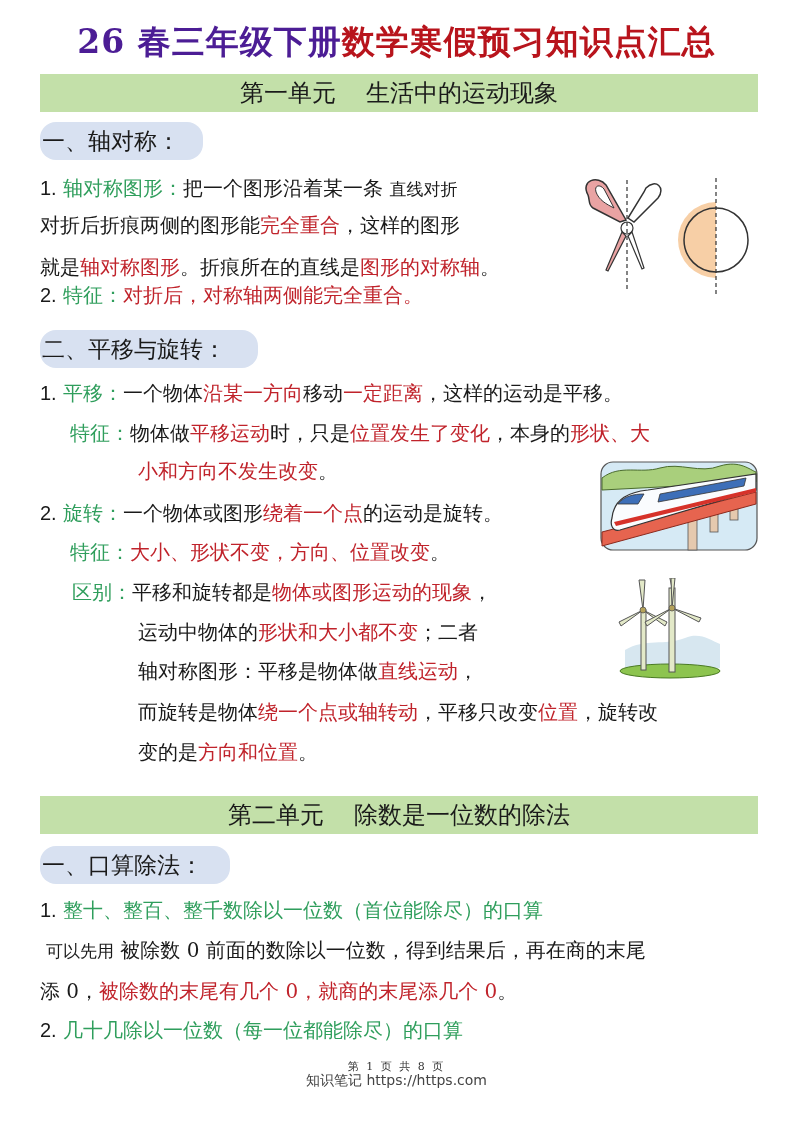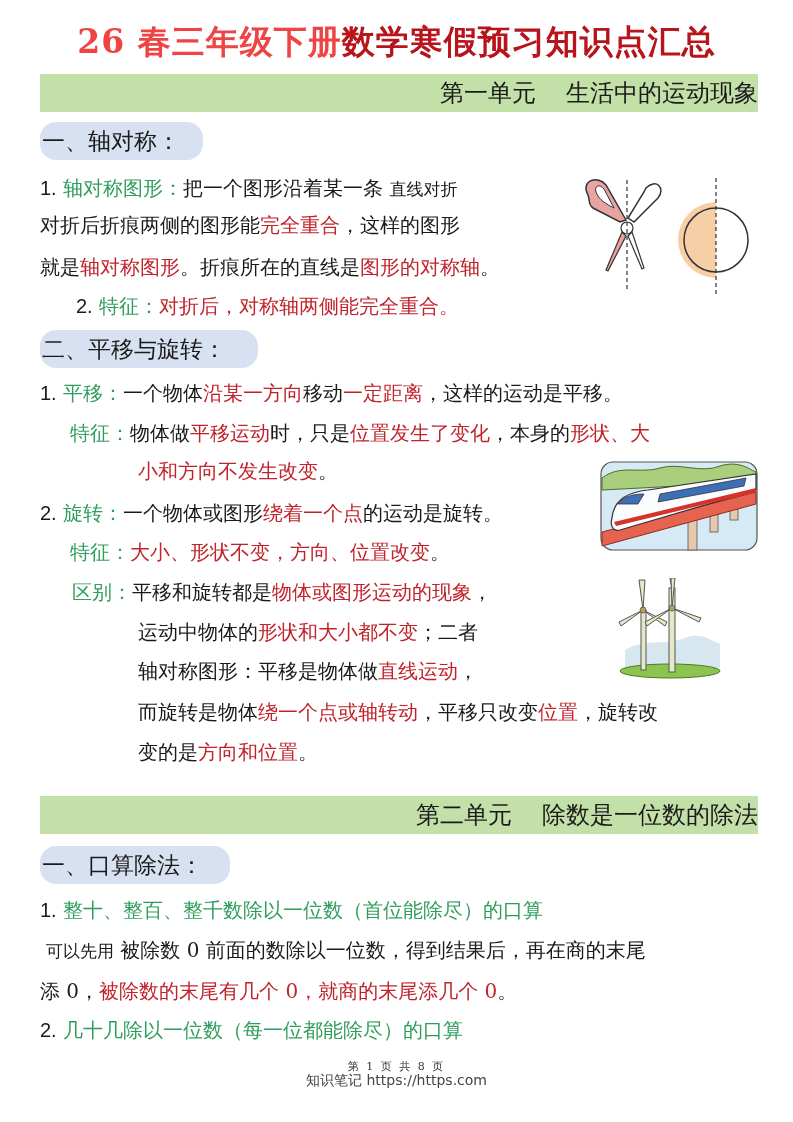--- a/index.html
+++ b/index.html
@@ -4,25 +4,25 @@
 <style>
   html, body { margin: 0; padding: 0; }
   body {
     width: 793px; height: 1122px; background: #ffffff; position: relative; overflow: hidden;
     font-family: "DejaVu Serif", "Liberation Serif", serif; color: #111;
   }
   .title {
     position: absolute; left: 0; top: 18px; width: 793px; text-align: center;
     font-size: 33px; font-weight: bold; letter-spacing: 1px; line-height: 48px;
   }
-  .title .dark { color: #ef4444; }
+  .title .dark { color: #4c1d95; }
   .title .red { color: #b8141c; }
   .unit-bar {
     position: absolute; left: 40px; width: 718px; height: 38px; background: #c3e0a9;
-    text-align: right; font-size: 24px; line-height: 38px; color: #1a1a1a;
+    text-align: center; font-size: 24px; line-height: 38px; color: #1a1a1a;
   }
   .unit-bar .gap { display: inline-block; width: 30px; }
   .sec-head {
     position: absolute; left: 40px; height: 38px; background: #d8e1f1;
     font-size: 23px; line-height: 38px; padding: 0 6px 0 2px; color: #1a1a1a; border-radius: 16px;
   }
   .line {
     position: absolute; font-size: 20px; line-height: 30px; white-space: nowrap; color: #1a1a1a;
   }
   .g { color: #2f9e5c; }
@@ -56,21 +56,21 @@
   <span class="num">1.</span>
   <span class="g">轴对称图形：</span><span>把一个图形沿着某一条</span>
   <span class="sans">直线对折</span>
 </div>
 <div class="line" style="left:40px; top:210px;">
   <span>对折后折痕两侧的图形能</span><span class="r">完全重合</span><span>，这样的图形</span>
 </div>
 <div class="line" style="left:40px; top:252px;">
   <span>就是</span><span class="r">轴对称图形</span><span>。折痕所在的直线是</span><span class="r">图形的对称轴</span><span>。</span>
 </div>
-<div class="line" style="left:40px; top:291px;margin-left:36px;">
+<div class="line" style="left:40px; top:280px;">
   <span class="num">2.</span>
   <span class="g">特征：</span><span class="r">对折后，对称轴两侧能完全重合。</span>
 </div>
 
 <svg class="pic" style="left:578px; top:170px;" width="180" height="128" viewBox="0 0 180 128">
   <g>
     <path d="M10 25 C2 10 20 5 28 15 L48 50 L42 52 L15 38 C10 35 12 30 10 25 Z" fill="#e9a3a3" stroke="#333" stroke-width="1.5"></path>
     <path d="M18 22 C16 15 22 14 26 19 L36 38 C28 34 21 30 18 22 Z" fill="#fff" stroke="#333" stroke-width="1"></path>
     <path d="M68 18 C78 8 88 18 80 28 L56 52 L50 48 L66 22 Z" fill="#fff" stroke="#333" stroke-width="1.5"></path>
     <circle cx="49" cy="58" r="6" fill="#fff" stroke="#333" stroke-width="1.2"></circle>

